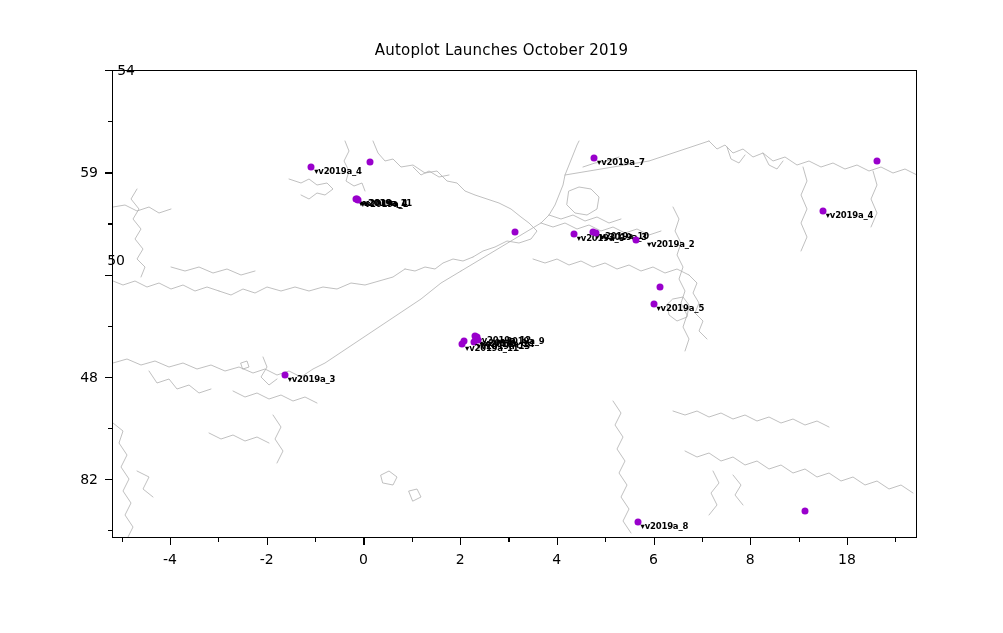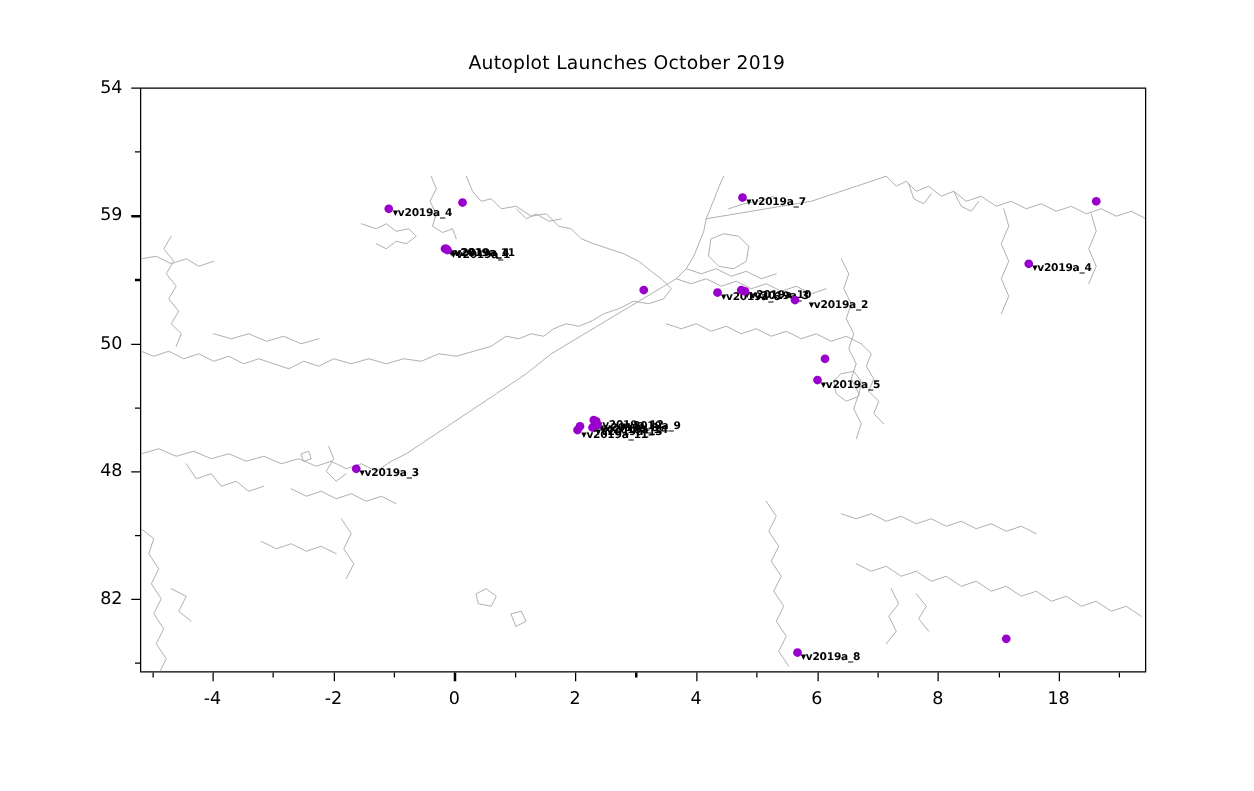--- a/index.html
+++ b/index.html
@@ -231,25 +231,25 @@
       <div class="tick xtick-minor" style="left: 508.456px;"></div>
       <div class="tick xtick-minor" style="left: 605.153px;"></div>
       <div class="tick xtick-minor" style="left: 701.85px;"></div>
       <div class="tick xtick-minor" style="left: 798.547px;"></div>
       <div class="tick xtick-minor" style="left: 895.243px;"></div>
       <div class="tick ytick-major" style="top: 479.18px;"></div>
       <div class="yticklabel" style="top: 479.18px;">82</div>
       <div class="tick ytick-major" style="top: 376.885px;"></div>
       <div class="yticklabel" style="top: 376.885px;">48</div>
       <div class="tick ytick-major" style="top: 274.59px;"></div>
-      <div class="yticklabel" style="top: 275px;">50</div>
+      <div class="yticklabel" style="top: 260px; margin-left: 27px;">50</div>
       <div class="tick ytick-major" style="top: 172.295px;"></div>
       <div class="yticklabel" style="top: 172.295px;">59</div>
       <div class="tick ytick-major" style="top: 70px;"></div>
-      <div class="yticklabel" style="top: 70px;">54</div>
+      <div class="yticklabel" style="top: 70px; margin-left: 37px;">54</div>
       <div class="tick ytick-minor" style="top: 530.328px;"></div>
       <div class="tick ytick-minor" style="top: 428.033px;"></div>
       <div class="tick ytick-minor" style="top: 325.738px;"></div>
       <div class="tick ytick-minor" style="top: 223.443px;"></div>
       <div class="tick ytick-minor" style="top: 121.148px;"></div>
     </div>
 
 </div>
 
 </body></html>

